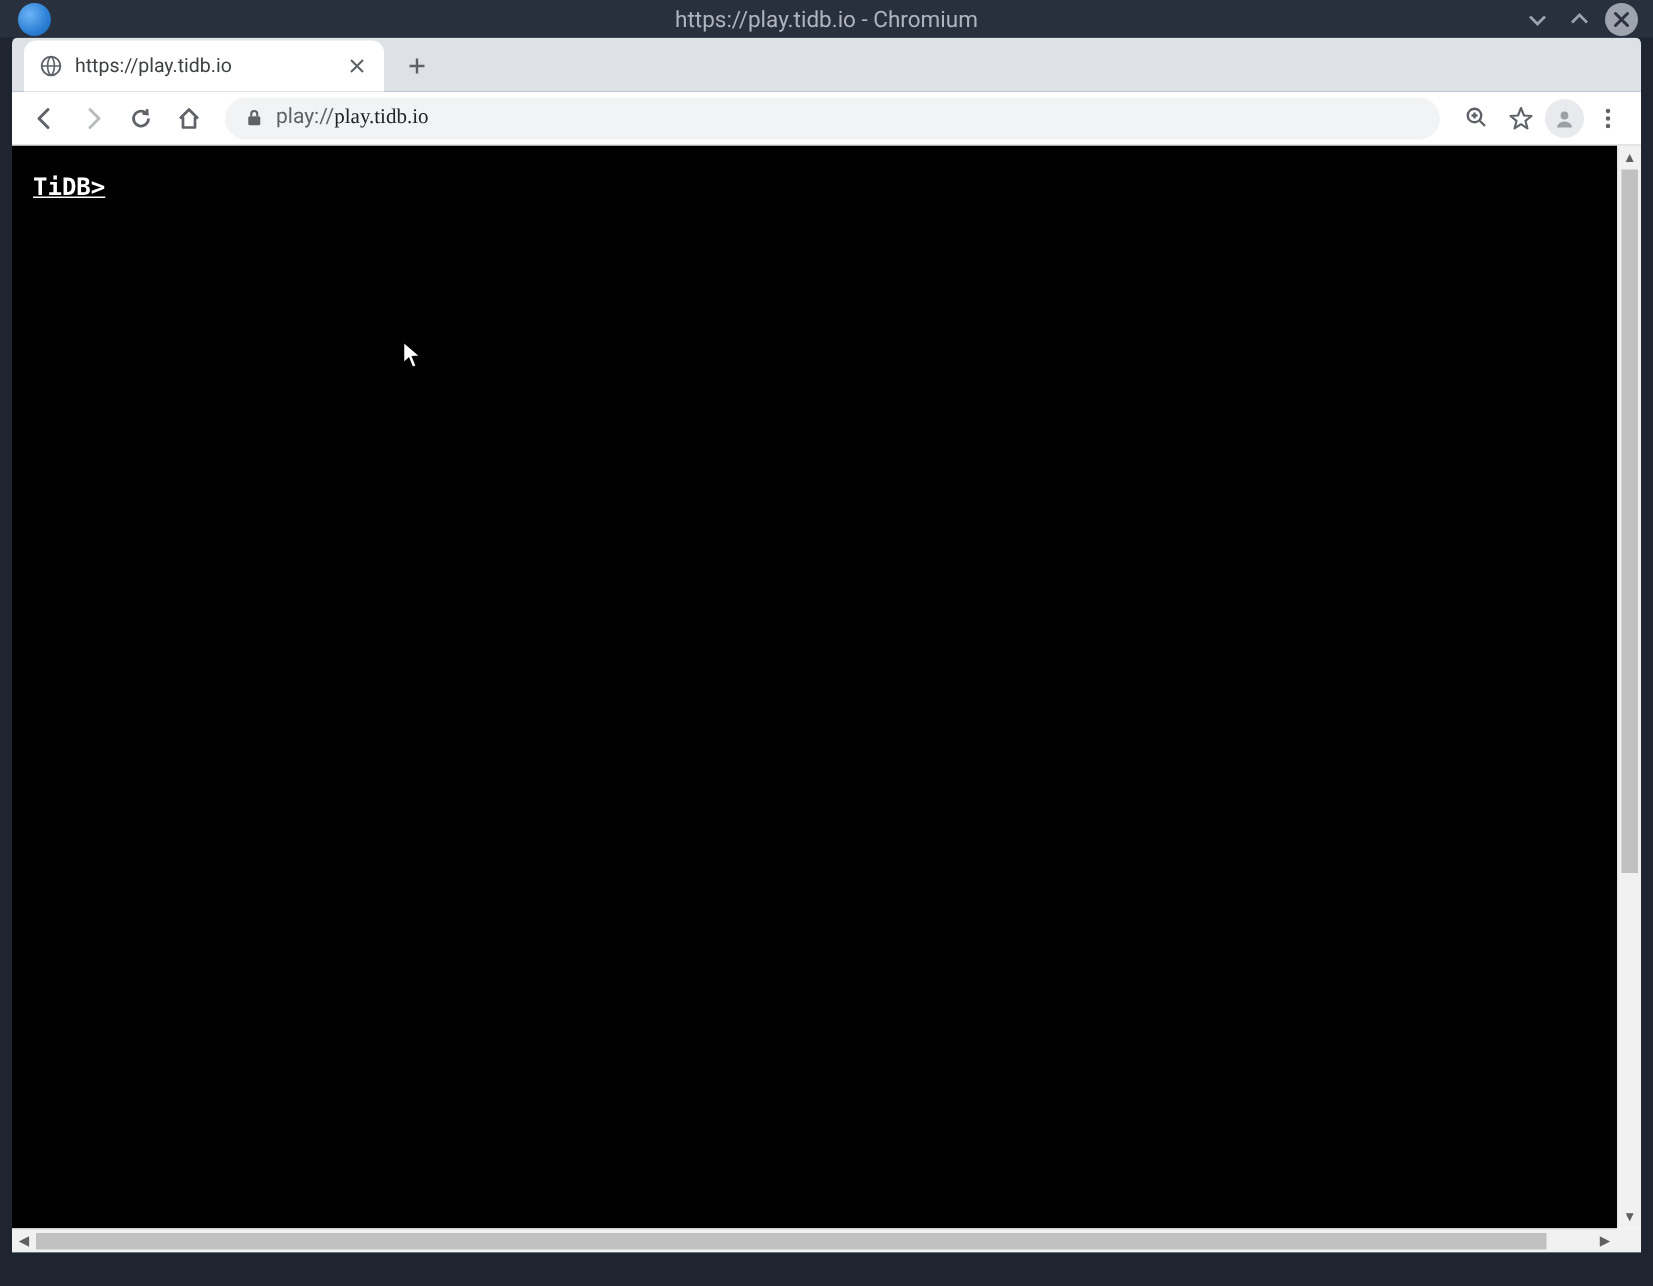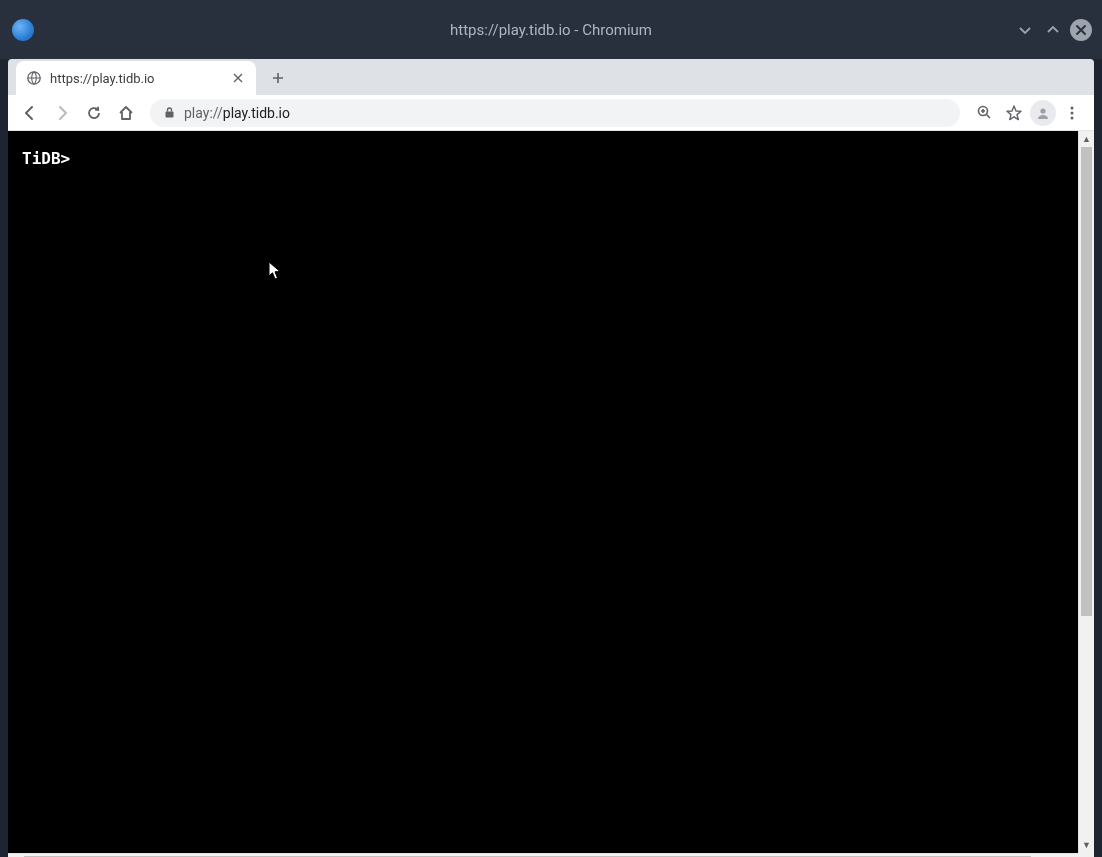--- a/index.html
+++ b/index.html
@@ -1,20 +1,20 @@
 <!DOCTYPE html>
 <html><head>
 <meta charset="utf-8">
 <style>
   * { box-sizing: border-box; margin: 0; padding: 0; }
   html, body { width: 1102px; height: 857px; overflow: hidden; font-family: -apple-system, BlinkMacSystemFont, "Segoe UI", Roboto, sans-serif; background: #1e2530; }
   
   
   .wm-titlebar {
-    height: 59px;
+    height: 25px;
     background: #28303d;
     display: flex;
     align-items: center;
     position: relative;
     color: #b8bec7;
   }
   .wm-app-icon {
     width: 22px; height: 22px;
     border-radius: 50%;
     background: radial-gradient(circle at 35% 35%, #6db4f7 0%, #2b7fd4 60%, #1a5fa8 100%);
@@ -117,21 +117,21 @@
     align-items: center;
     padding: 0 12px;
     gap: 8px;
     margin: 0 6px;
     font-size: 14px;
     color: #202124;
   }
   .omnibox .lock { color:#5f6368; width:14px; height:14px; display:flex; align-items:center; justify-content:center; }
   .omnibox .url { flex:1; }
   .omnibox .url .scheme { color:#5f6368; }
-  .omnibox .url .host { color:#202124; }
+  .omnibox .url .host { color:#202124;font-family:Liberation Serif, serif; }
   .right-icons { display:flex; align-items:center; gap:2px; }
   .avatar {
     width: 26px; height:26px; border-radius:50%;
     background:#e8eaed; display:flex; align-items:center; justify-content:center;
     color:#9aa0a6;
   }
   
   
   .viewport {
     flex: 1;
@@ -144,21 +144,21 @@
     left: 0; top: 0;
     right: 16px;
     bottom: 16px;
     background: #000;
     color: #fff;
     font-family: "Menlo", "Consolas", "DejaVu Sans Mono", monospace;
     font-weight: 700;
     font-size: 16px;
     padding: 18px 14px;
   }
-  .prompt-line { display:flex; align-items:center; gap:4px; }
+  .prompt-line { display:flex; align-items:center; gap:4px;text-decoration:underline; }
   .caret { display:inline-block; width:2px; height:16px; background:transparent; }
   
   
   .vscroll {
     position:absolute; right:0; top:0; bottom:16px; width:16px;
     background:#f1f1f1; border-left:1px solid #e4e4e4;
     display:flex; flex-direction:column; align-items:center;
   }
   .vscroll .arrow { height:16px; width:100%; display:flex; align-items:center; justify-content:center; color:#606060; font-size:9px; }
   .vscroll .track { flex:1; width:100%; position:relative; }

